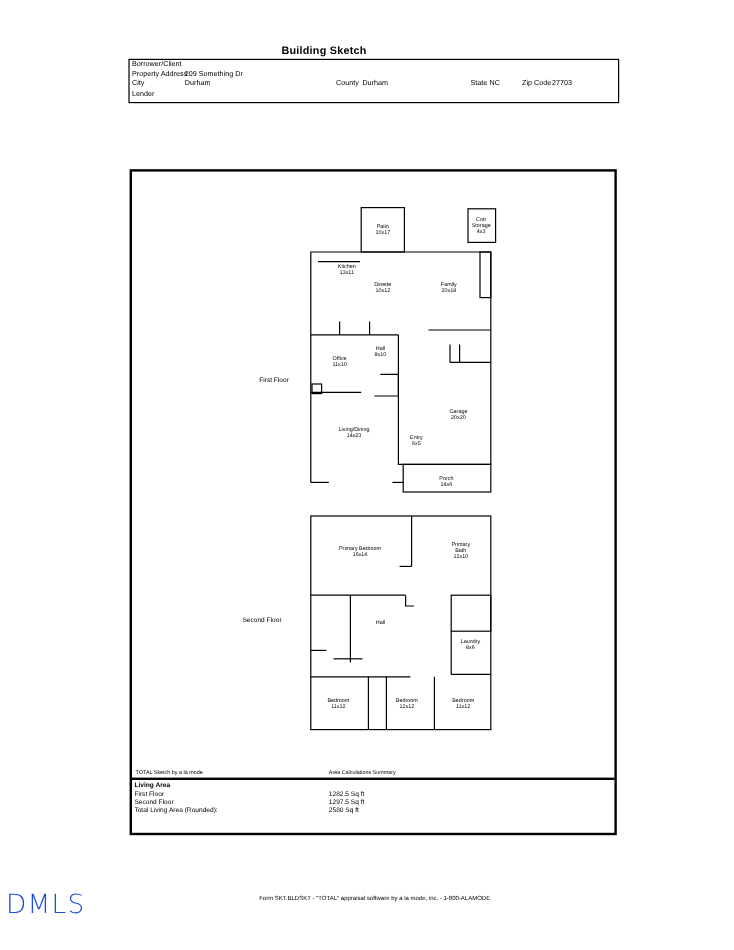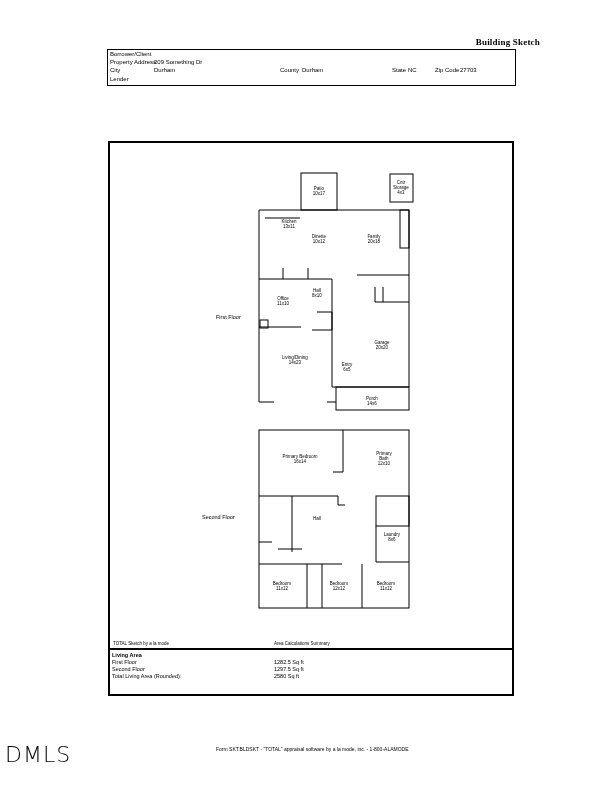--- a/index.html
+++ b/index.html
@@ -1,29 +1,29 @@
 <!DOCTYPE html>
 <html><head>
 <meta charset="utf-8">
 <style>
   html, body { margin: 0; padding: 0; background: #fff; }
   body { width: 612px; height: 792px; position: relative; overflow: hidden; font-family: "Liberation Sans", sans-serif; color: #000; }
   .abs { position: absolute; }
-  .title { left: 0; width: 540px; top: 37px; text-align: right; font-weight: bold; font-size: 9px; letter-spacing: 0.2px; font-family: Liberation Serif, serif; }
+  .title { left: 0; width: 540px; top: 37px; text-align: center; font-weight: bold; font-size: 9px; letter-spacing: 0.2px; }
   .hdr { left: 107px; top: 49px; width: 407px; height: 35px; border-left: 1px solid #000; border-right: 1px solid #000; border-bottom: 1px solid #000; border-top: 1px solid #000; font-size: 6px; }
   .hdr .row { position: absolute; left: 2px; height: 8px; line-height: 8px; white-space: nowrap; }
   .sketch { left: 108px; top: 141px; width: 406px; height: 555px; border: 2px solid #000; box-sizing: border-box; }
   .sketch svg { position: absolute; left: 0; top: 0; }
   .lbl { font-size: 4.5px; text-anchor: middle; }
   .floor-lbl { font-size: 5.5px; }
   .summary { left: 110px; top: 648px; width: 402px; height: 46px; border-top: 2px solid #000; font-size: 5.5px; }
   .summary .r { position: absolute; left: 2px; white-space: nowrap; }
   .summary .v { position: absolute; left: 164px; white-space: nowrap; }
   .sumhdr { top: 641px; font-size: 4.5px; }
-  .logo { left: 5px; top: 742px; font-size: 22px; letter-spacing: 1px; font-family: "DejaVu Sans", sans-serif; font-weight: 300; color: #000000; }
+  .logo { left: 5px; top: 742px; font-size: 22px; letter-spacing: 1px; font-family: "DejaVu Sans", sans-serif; font-weight: 300; color: #1d4ed8; }
   .footer { left: 216px; top: 746px; font-size: 5px; white-space: nowrap; }
 </style>
 </head>
 <body>
 
 <div class="abs title">Building Sketch</div>
 
 <div class="abs hdr">
   <div class="row" style="top:0px;">
     <span>Borrower/Client</span>

